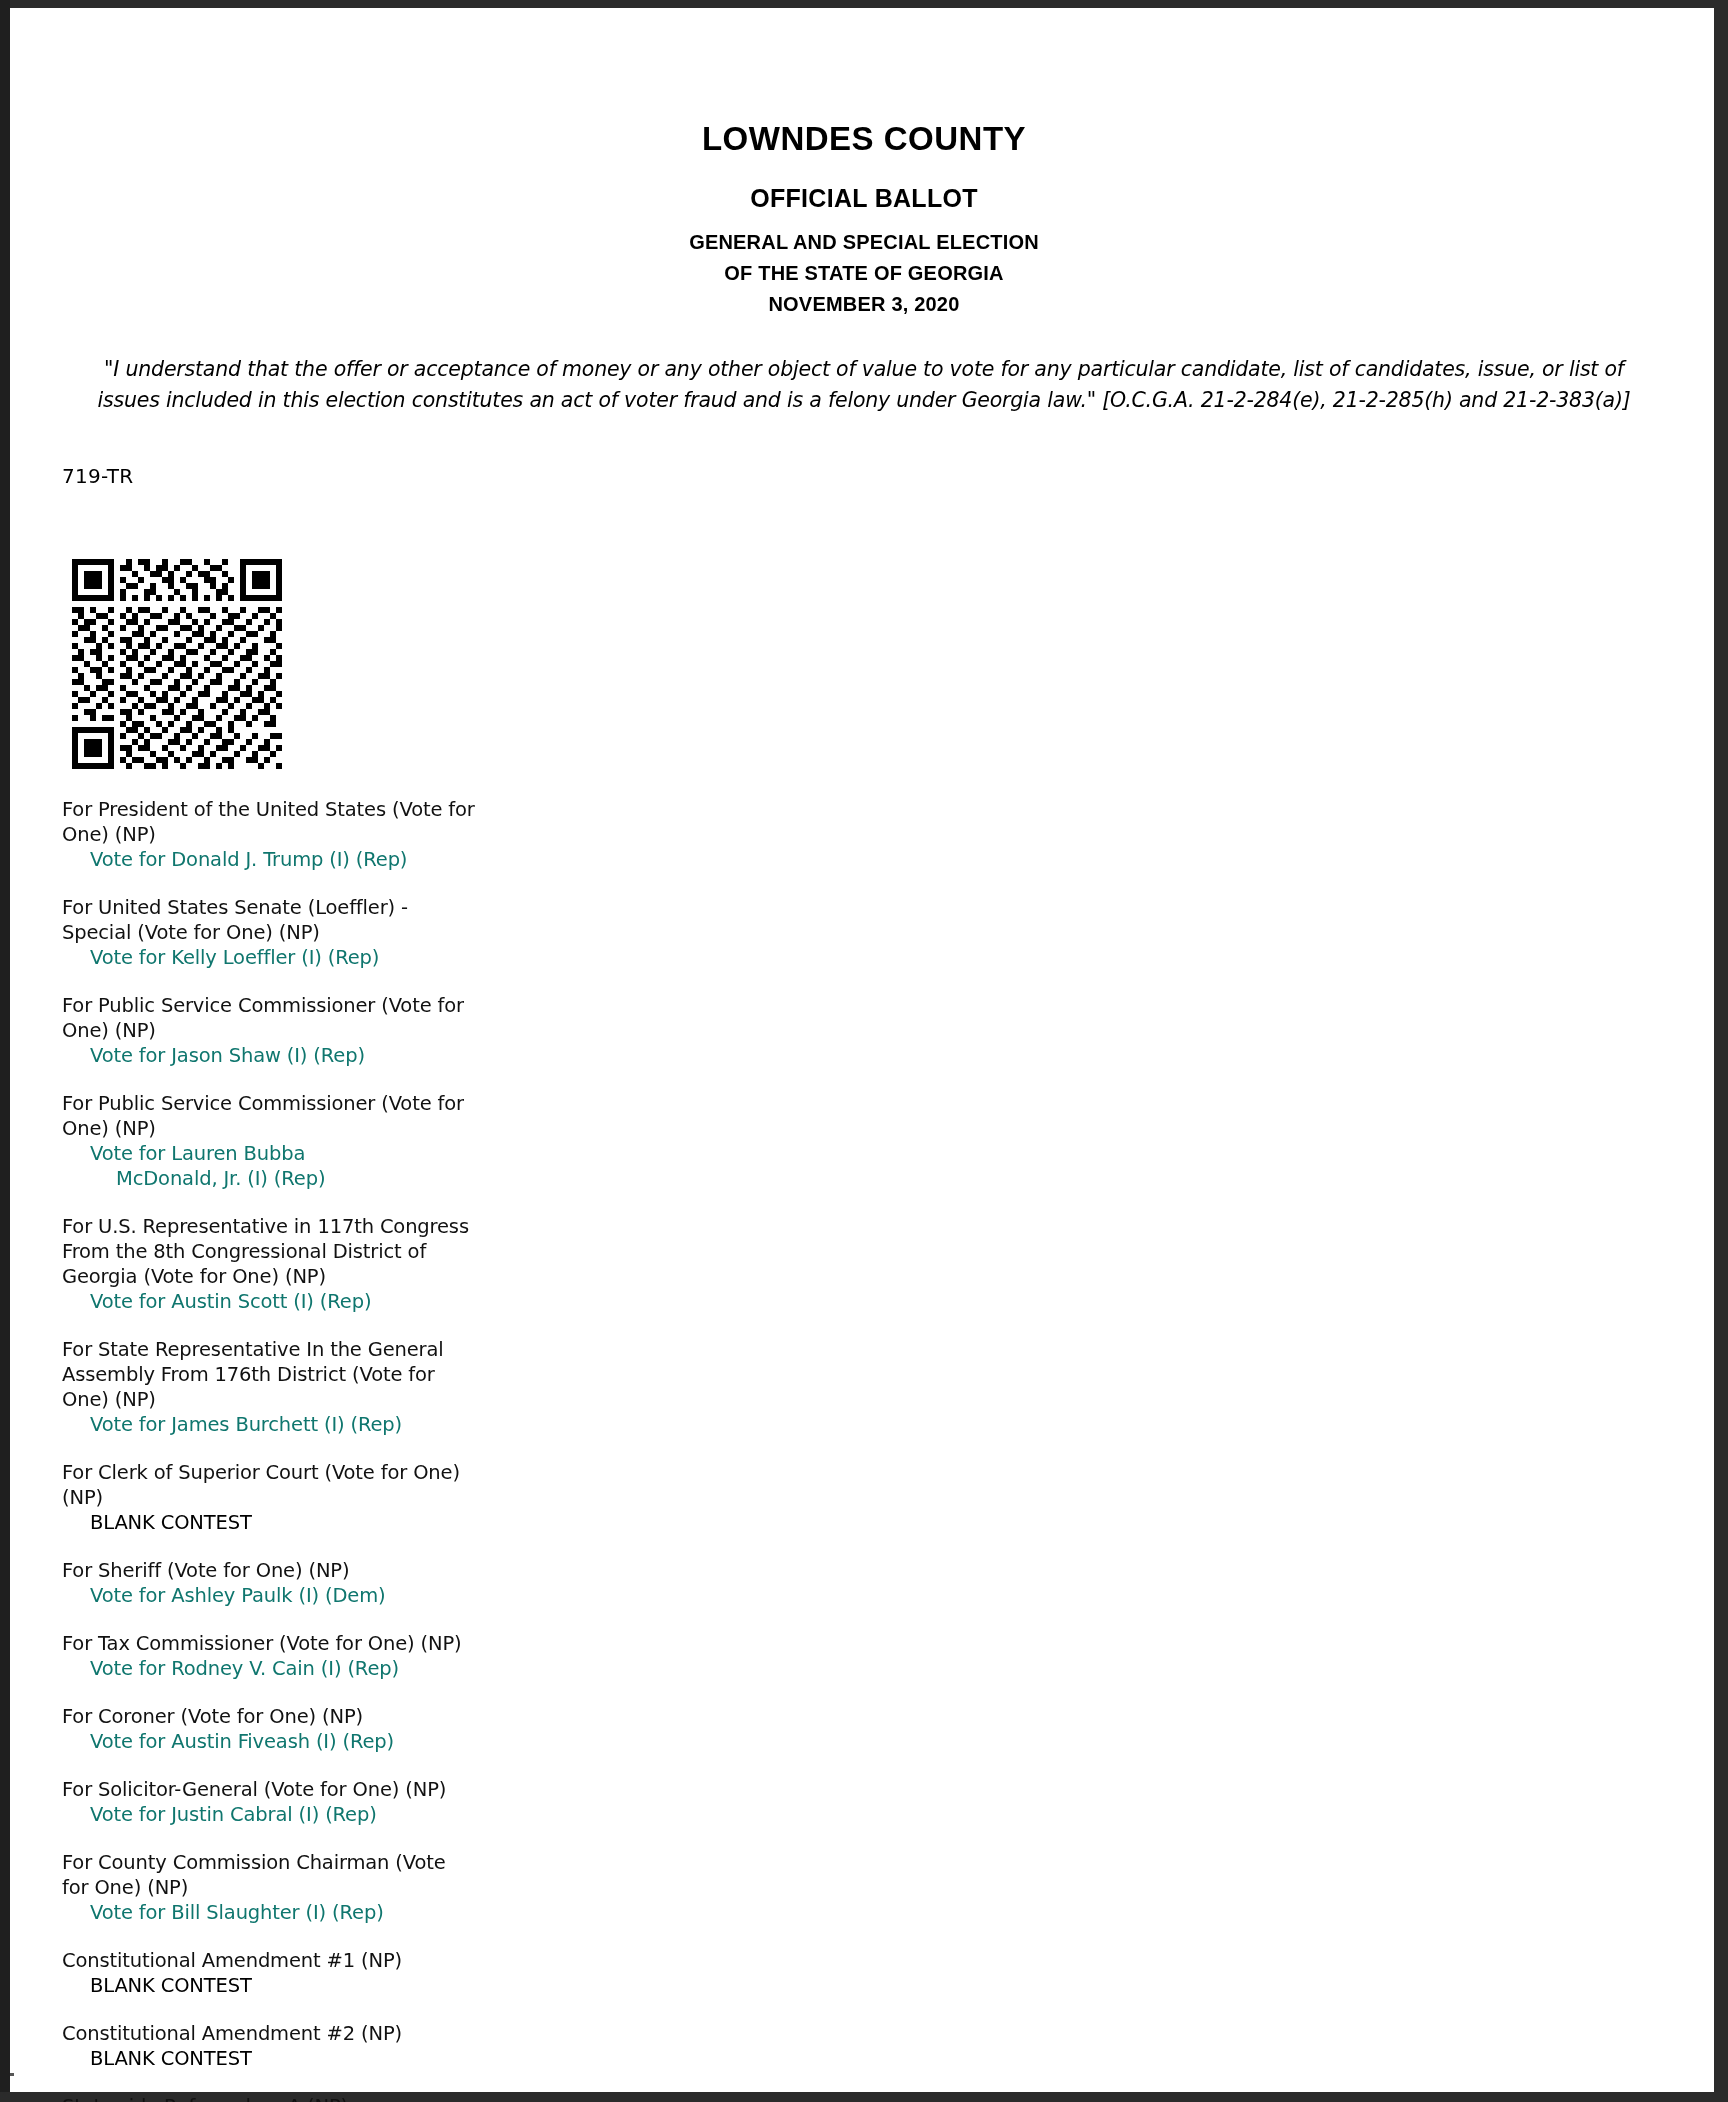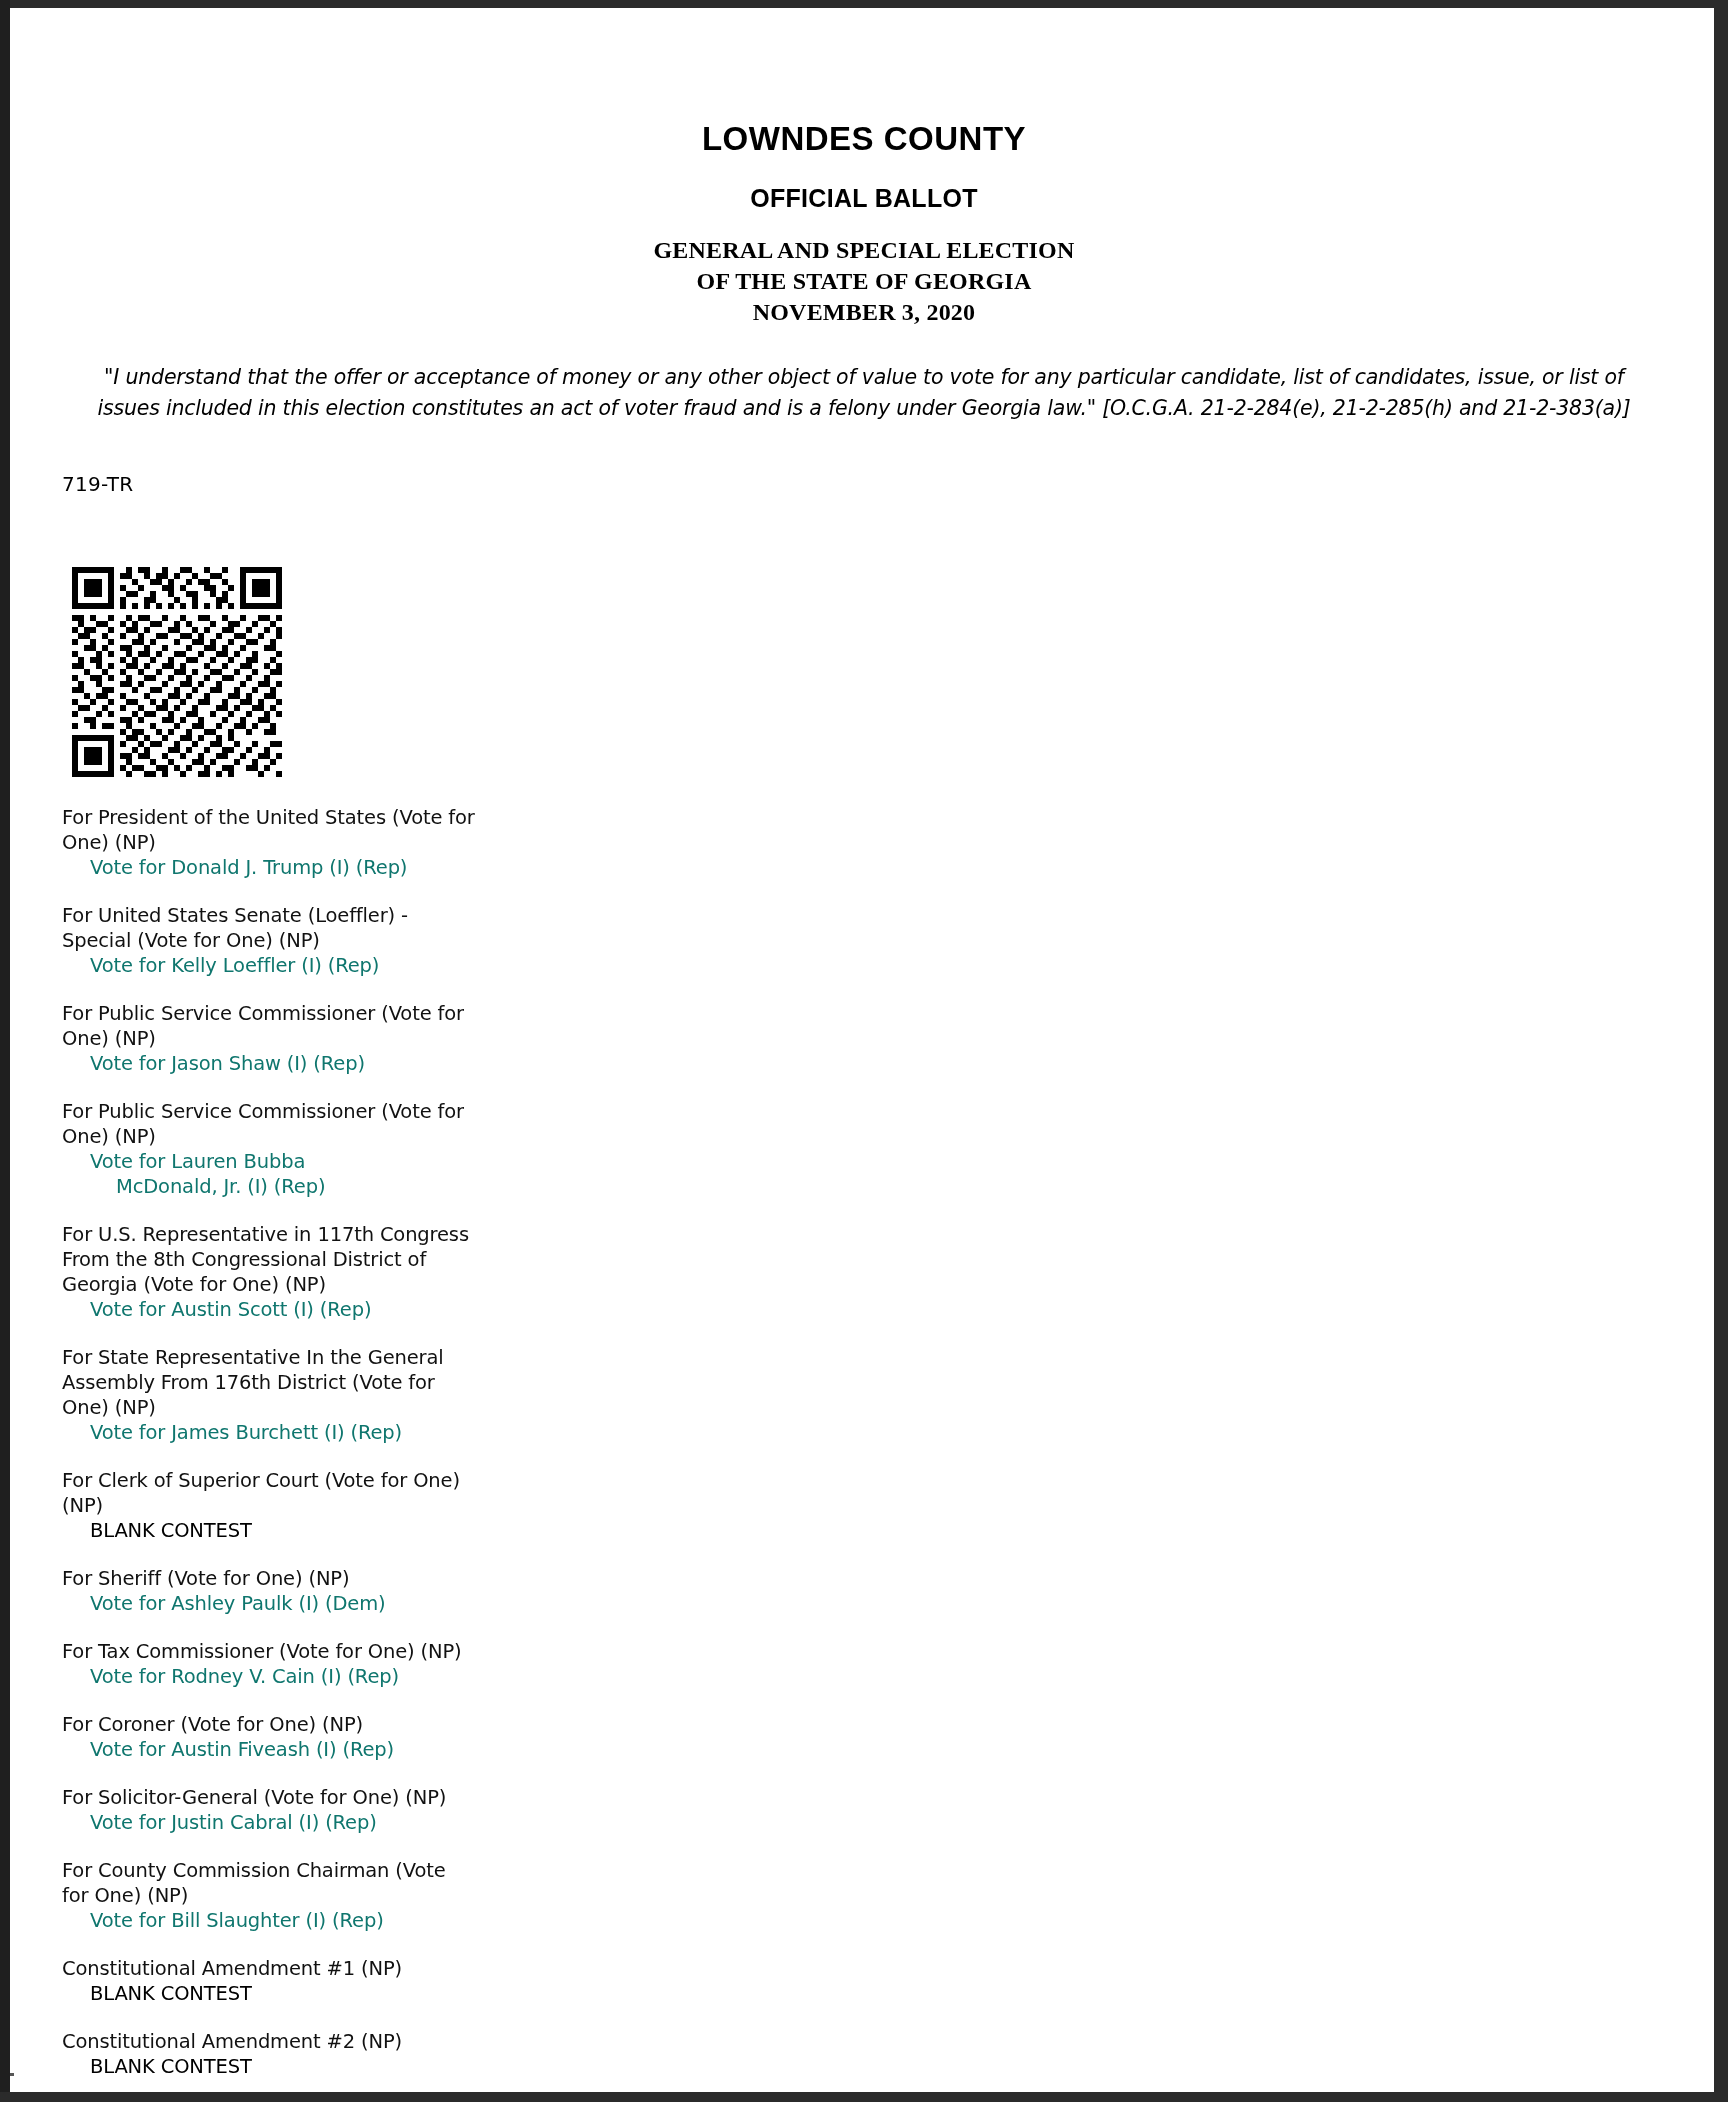--- a/index.html
+++ b/index.html
@@ -79,26 +79,26 @@
     font-weight: bold;
     font-size: 33px;
     letter-spacing: .5px;
     margin-bottom: 26px;
   }
   .h-official {
     font-family: "Liberation Sans", sans-serif;
     font-weight: bold;
     font-size: 25px;
     letter-spacing: .3px;
-    margin-bottom: 22px;
+    margin-bottom: 14px;
   }
   .h-line {
-    font-family: Liberation Serif, serif;
+    font-family: Liberation Sans, sans-serif;
     font-weight: bold;
-    font-size: 24px;
+    font-size: 20px;
     line-height: 31px;
     letter-spacing: .2px;
   }
 
   .oath {
     margin: 34px 60px 0 60px;
     font-family: "DejaVu Sans", sans-serif;
     font-style: italic;
     font-size: 20.5px;
     line-height: 31px;

